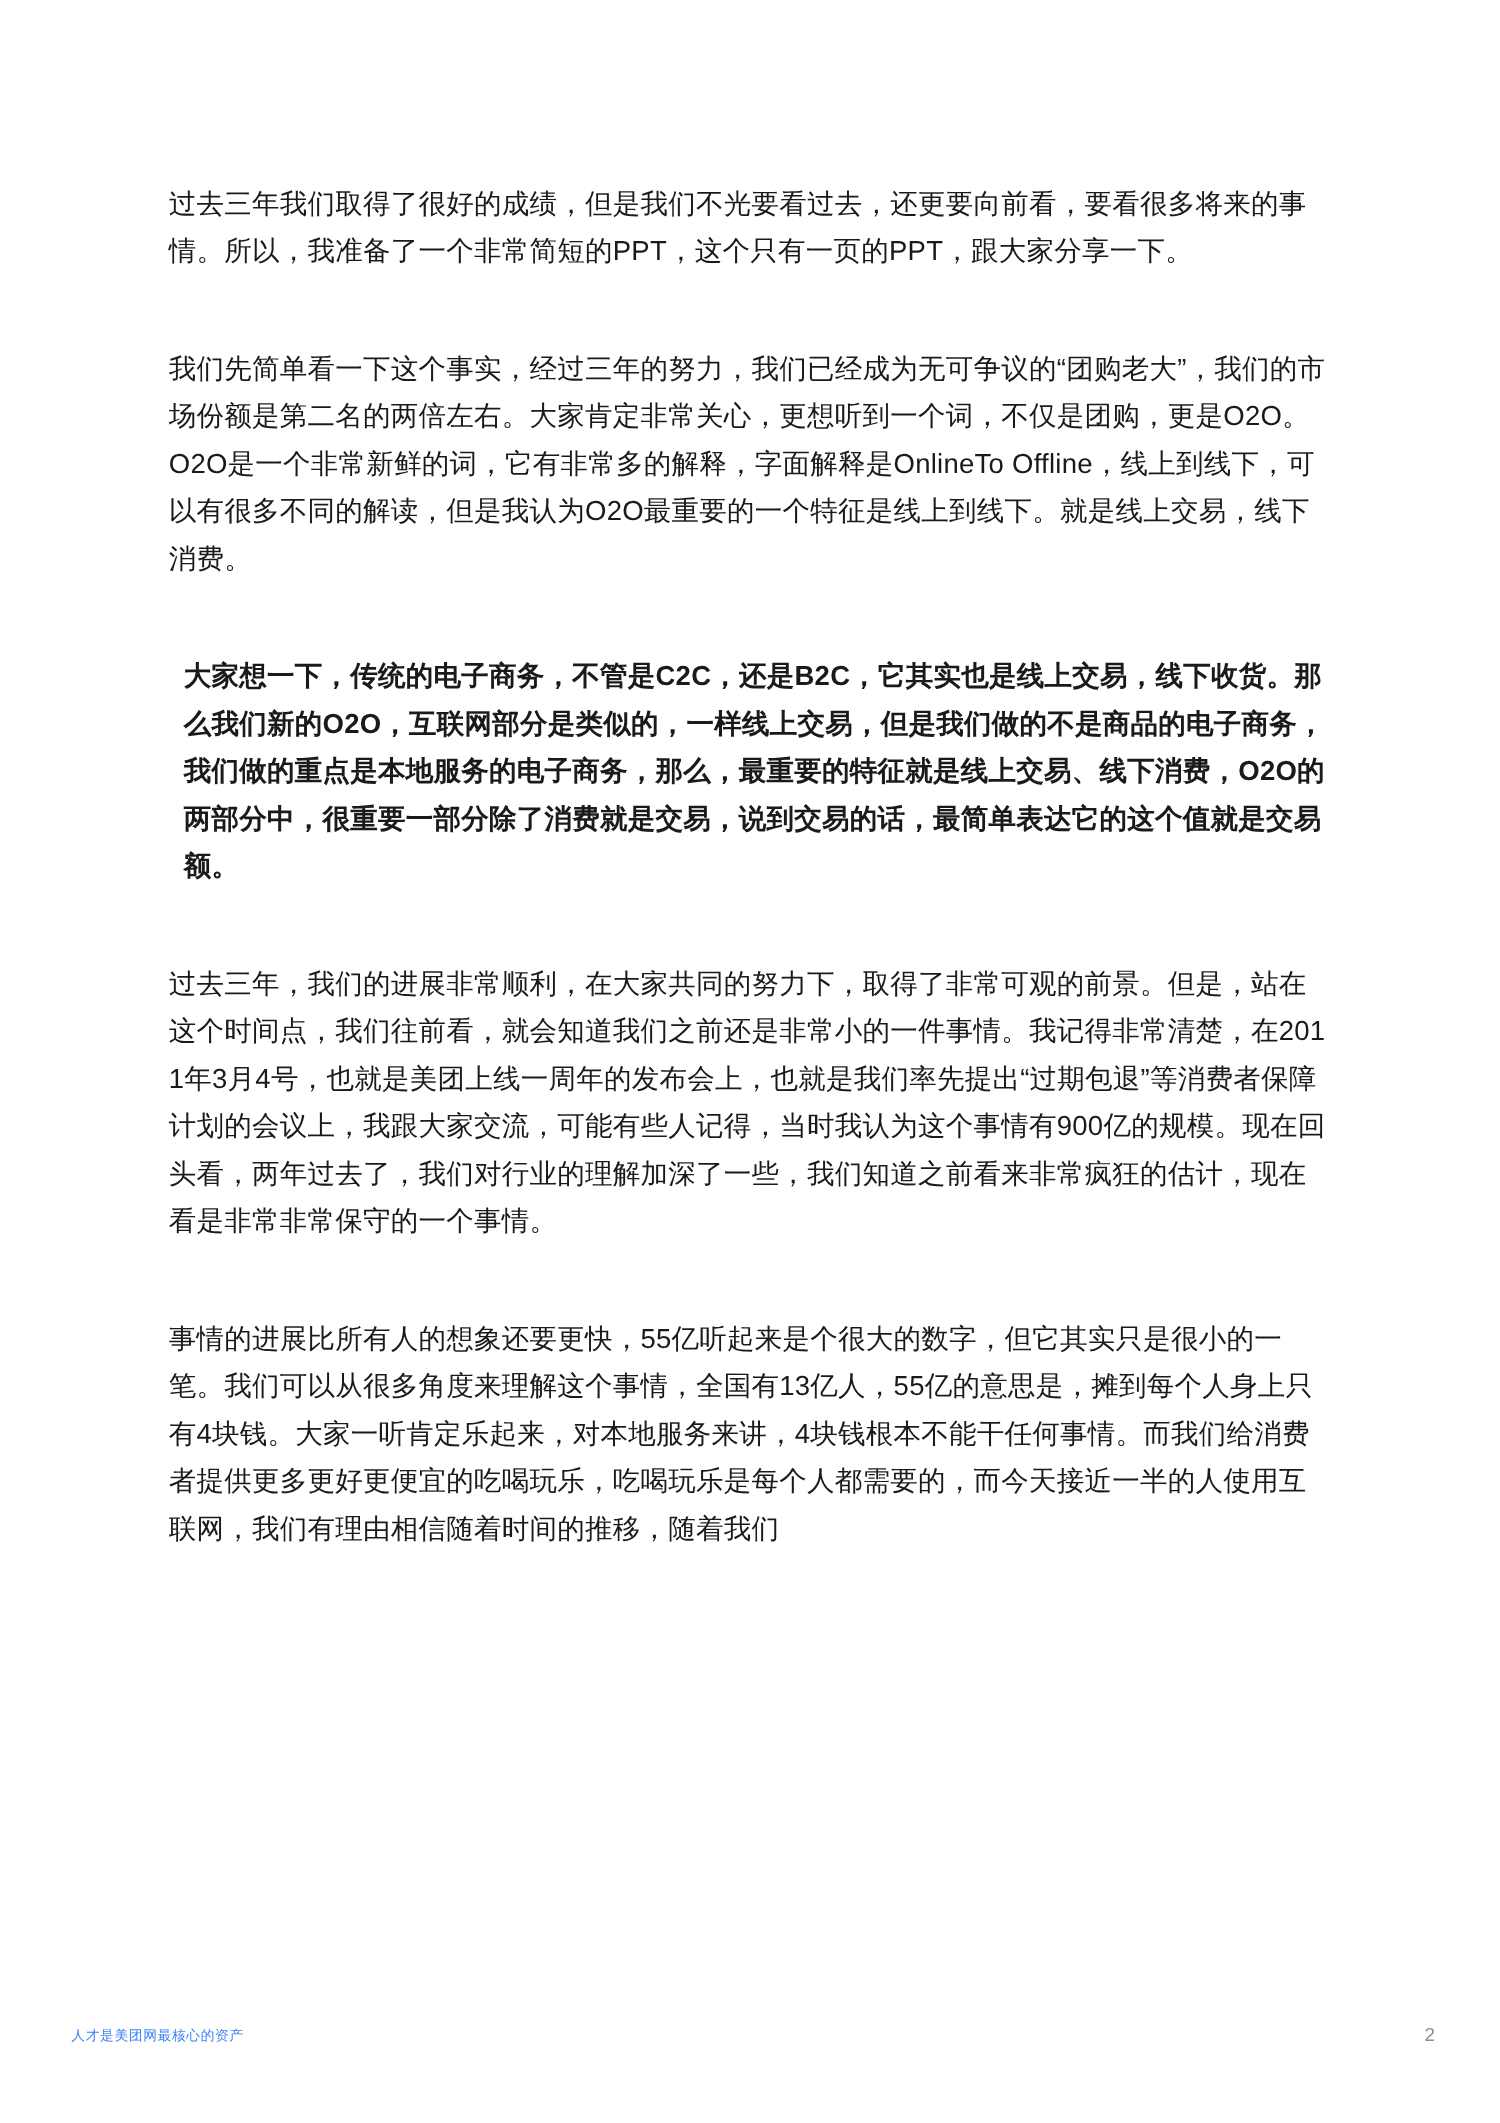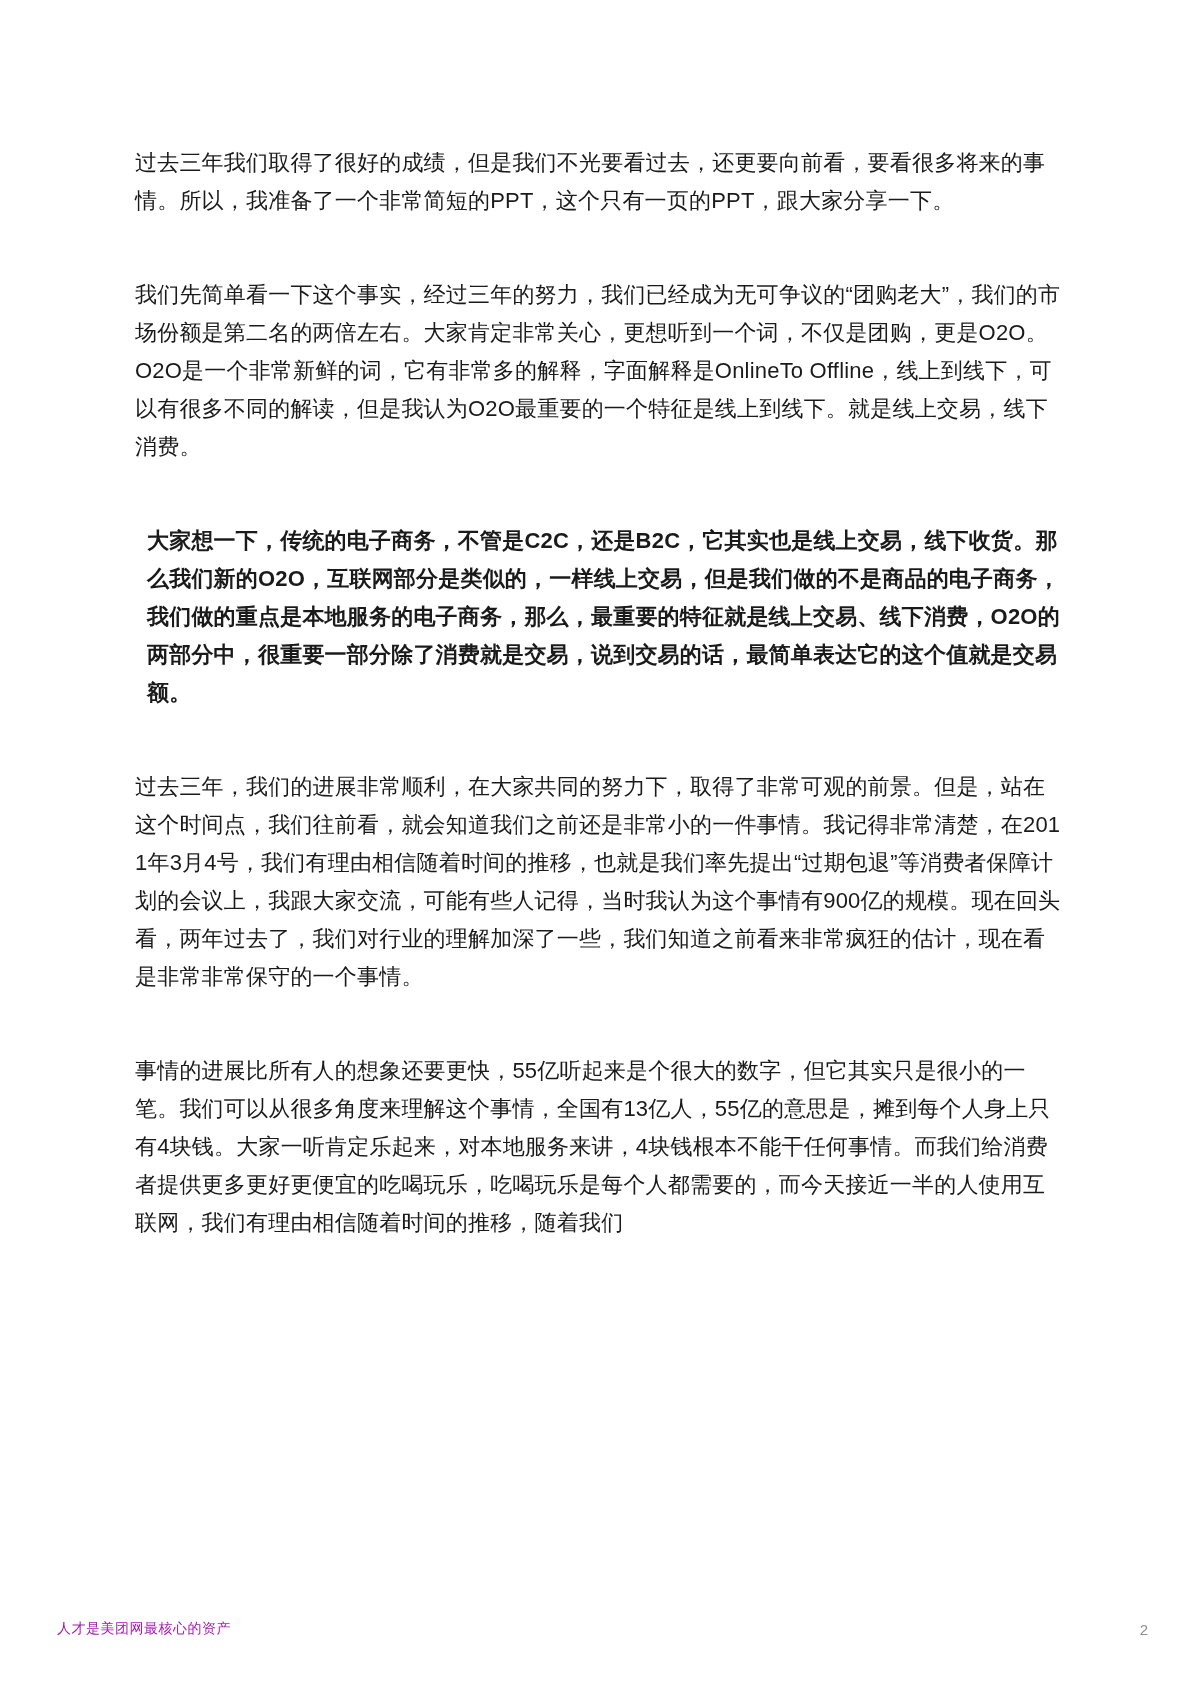--- a/index.html
+++ b/index.html
@@ -40,38 +40,38 @@
   .footer {
     position: absolute;
     left: 57px;
     right: 52px;
     top: 1620px;
     display: flex;
     justify-content: space-between;
     align-items: center;
   }
   .footer-left {
-    font-size: 14px;
-    color: #a21caf;
+    font-size: 11px;
+    color: #3b82f6;
     letter-spacing: 0.5px;
   }
   .footer-page {
     font-size: 15px;
     color: #8e8e8e;
   }
 </style>
 </head>
 <body>
 
 <div class="page">
   <div class="content">
 
   <p class="para">过去三年我们取得了很好的成绩，但是我们不光要看过去，还更要向前看，要看很多将来的事情。所以，我准备了一个非常简短的PPT，这个只有一页的PPT，跟大家分享一下。</p>
       <p class="para">我们先简单看一下这个事实，经过三年的努力，我们已经成为无可争议的“团购老大”，我们的市场份额是第二名的两倍左右。大家肯定非常关心，更想听到一个词，不仅是团购，更是O2O。O2O是一个非常新鲜的词，它有非常多的解释，字面解释是OnlineTo Offline，线上到线下，可以有很多不同的解读，但是我认为O2O最重要的一个特征是线上到线下。就是线上交易，线下消费。</p>
       <p class="para bold">大家想一下，传统的电子商务，不管是C2C，还是B2C，它其实也是线上交易，线下收货。那么我们新的O2O，互联网部分是类似的，一样线上交易，但是我们做的不是商品的电子商务，我们做的重点是本地服务的电子商务，那么，最重要的特征就是线上交易、线下消费，O2O的两部分中，很重要一部分除了消费就是交易，说到交易的话，最简单表达它的这个值就是交易额。</p>
-      <p class="para">过去三年，我们的进展非常顺利，在大家共同的努力下，取得了非常可观的前景。但是，站在这个时间点，我们往前看，就会知道我们之前还是非常小的一件事情。我记得非常清楚，在2011年3月4号，我们有理由相信随着时间的推移，也就是我们率先提出“过期包退”等消费者保障计划的会议上，我跟大家交流，可能有些人记得，当时我认为这个事情有900亿的规模。现在回头看，两年过去了，我们对行业的理解加深了一些，我们知道之前看来非常疯狂的估计，现在看是非常非常保守的一个事情。</p>
+      <p class="para">过去三年，我们的进展非常顺利，在大家共同的努力下，取得了非常可观的前景。但是，站在这个时间点，我们往前看，就会知道我们之前还是非常小的一件事情。我记得非常清楚，在2011年3月4号，也就是美团上线一周年的发布会上，也就是我们率先提出“过期包退”等消费者保障计划的会议上，我跟大家交流，可能有些人记得，当时我认为这个事情有900亿的规模。现在回头看，两年过去了，我们对行业的理解加深了一些，我们知道之前看来非常疯狂的估计，现在看是非常非常保守的一个事情。</p>
       <p class="para">事情的进展比所有人的想象还要更快，55亿听起来是个很大的数字，但它其实只是很小的一笔。我们可以从很多角度来理解这个事情，全国有13亿人，55亿的意思是，摊到每个人身上只有4块钱。大家一听肯定乐起来，对本地服务来讲，4块钱根本不能干任何事情。而我们给消费者提供更多更好更便宜的吃喝玩乐，吃喝玩乐是每个人都需要的，而今天接近一半的人使用互联网，我们有理由相信随着时间的推移，随着我们</p>
     </div>
   <div class="footer">
     <span class="footer-left">人才是美团网最核心的资产</span>
     <span class="footer-page">2</span>
   </div>
 </div>
 
 </body></html>

